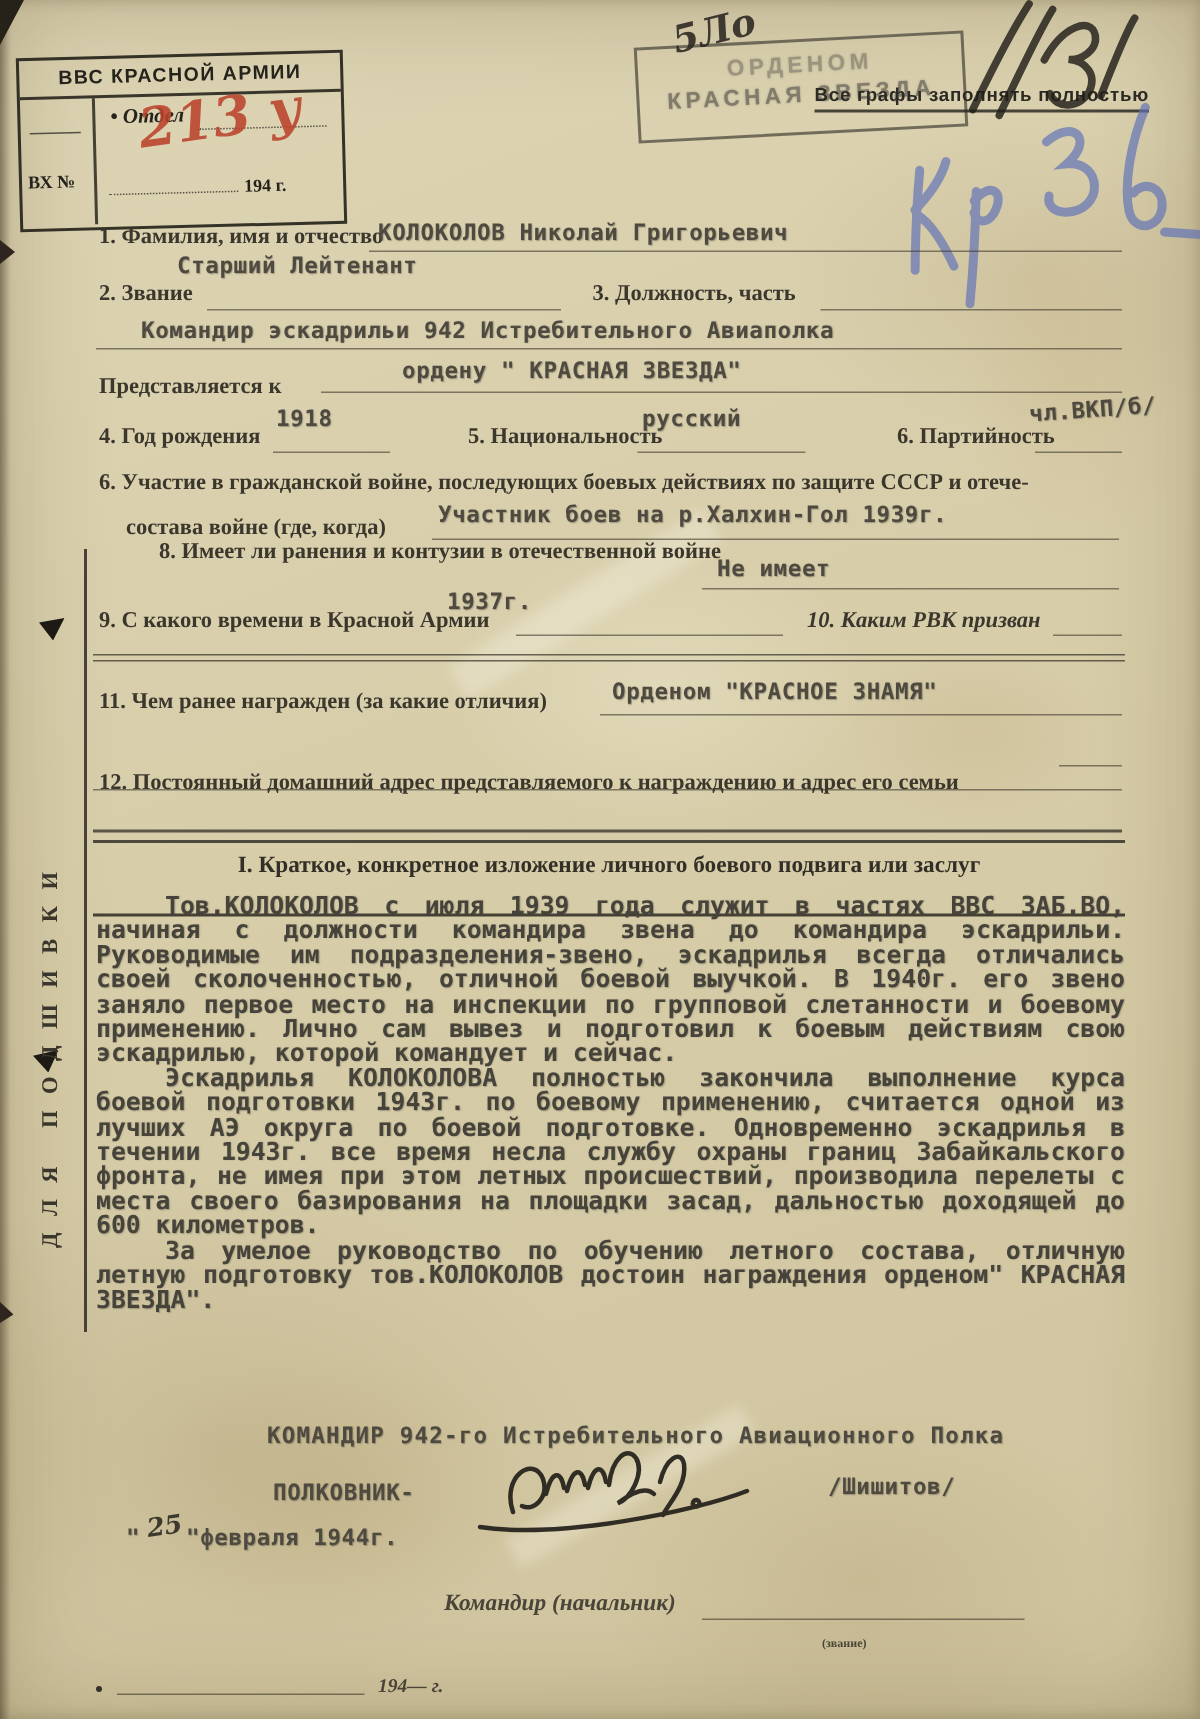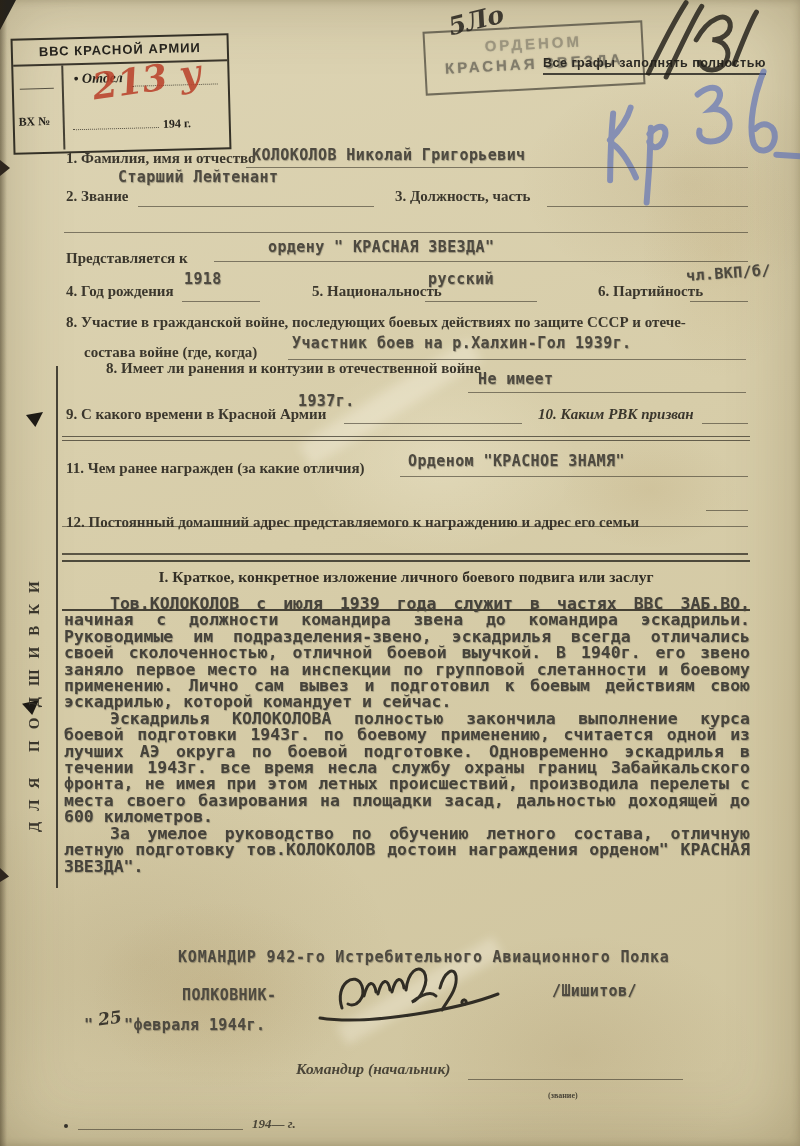--- a/index.html
+++ b/index.html
@@ -100,37 +100,38 @@
   <div class="abs lbl" style="left:66px;top:150px;">1. Фамилия, имя и отчество</div>
   <div class="abs typed" style="left:252px;top:146px;">КОЛОКОЛОВ  Николай Григорьевич</div>
   <div class="ln" style="left:246px;top:167px;width:502px;"></div>
 
   <div class="abs typed" style="left:118px;top:168px;">Старший Лейтенант</div>
   <div class="abs lbl" style="left:66px;top:188px;">2. Звание</div>
   <div class="ln" style="left:138px;top:206px;width:236px;"></div>
   <div class="abs lbl" style="left:395px;top:188px;">3. Должность, часть</div>
   <div class="ln" style="left:547px;top:206px;width:201px;"></div>
 
+  <div class="abs typed" style="left:94px;top:211px;">Командир эскадрильи 942 Истребительного Авиаполка</div>
   <div class="ln" style="left:64px;top:232px;width:684px;"></div>
 
   <div class="abs typed" style="left:268px;top:238px;">ордену " КРАСНАЯ ЗВЕЗДА"</div>
   <div class="abs lbl" style="left:66px;top:250px;">Представляется к</div>
   <div class="ln" style="left:214px;top:261px;width:534px;"></div>
 
   <div class="abs typed" style="left:184px;top:270px;">1918</div>
   <div class="abs lbl" style="left:66px;top:283px;">4. Год рождения</div>
   <div class="ln" style="left:182px;top:301px;width:78px;"></div>
   <div class="abs typed" style="left:428px;top:270px;">русский</div>
   <div class="abs lbl" style="left:312px;top:283px;">5. Национальность</div>
   <div class="ln" style="left:425px;top:301px;width:112px;"></div>
   <div class="abs typed" style="left:686px;top:264px;transform:rotate(-4deg);">чл.ВКП/б/</div>
   <div class="abs lbl" style="left:598px;top:283px;">6. Партийность</div>
   <div class="ln" style="left:690px;top:301px;width:58px;"></div>
 
-  <div class="abs lbl" style="left:66px;top:314px;">8. Участие в гражданской войне, последующих боевых действиях по защите СССР и отече-</div>
+  <div class="abs lbl" style="left:66px;top:314px;">6. Участие в гражданской войне, последующих боевых действиях по защите СССР и отече-</div>
   <div class="abs lbl" style="left:84px;top:344px;">состава войне (где, когда)</div>
   <div class="abs typed" style="left:292px;top:334px;text-align:right;">Участник боев на р.Халхин-Гол 1939г.</div>
   <div class="ln" style="left:288px;top:359px;width:458px;"></div>
 
   <div class="abs lbl" style="left:66px;top:360px;margin-left:40px;">8. Имеет ли ранения и контузии в отечественной войне</div>
   <div class="abs typed" style="left:478px;top:370px;">Не имеет</div>
   <div class="ln" style="left:468px;top:392px;width:278px;"></div>
 
   <div class="abs typed" style="left:298px;top:392px;">1937г.</div>
   <div class="abs lbl" style="left:66px;top:406px;">9. С какого времени в Красной Армии</div>

